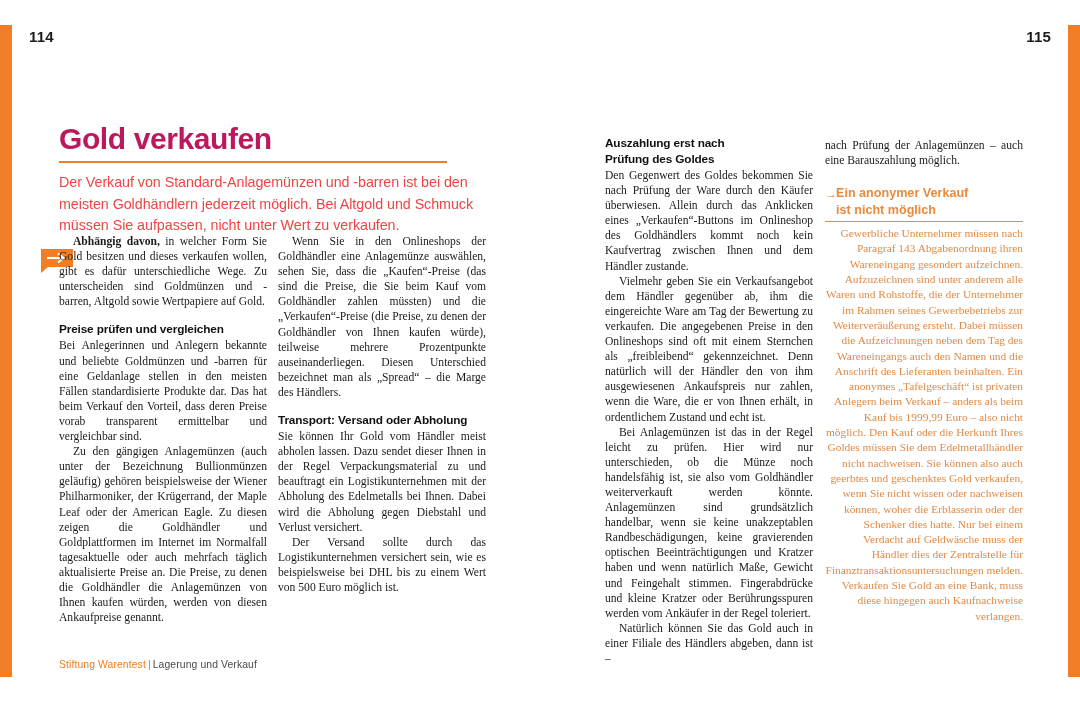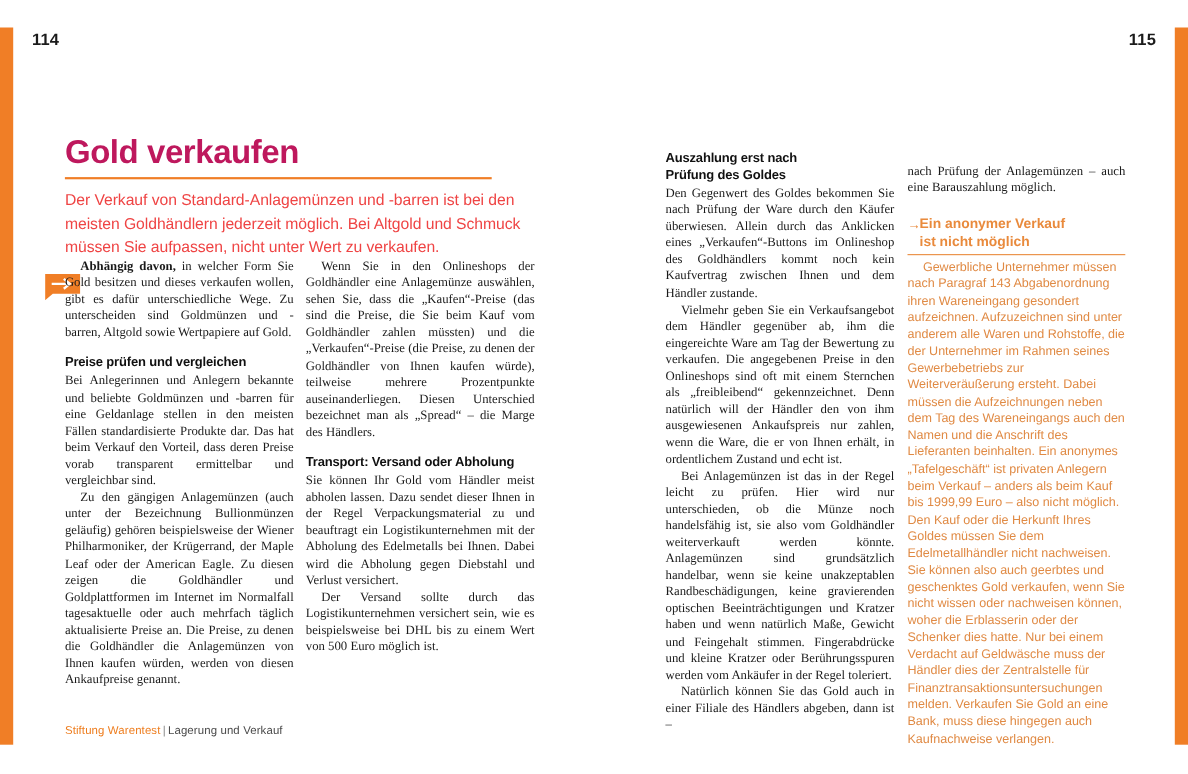--- a/index.html
+++ b/index.html
@@ -80,21 +80,21 @@
     font-size: 11.6px;
     line-height: 15.1px;
     color: #1a1a1a;
     text-align: justify;
     -webkit-hyphens: none;
     hyphens: none;
   }
   .col.c1 { left: 59px;  width: 208px; }
   .col.c2 { left: 278px; width: 208px; }
   .col.c3 { left: 605px; width: 208px; top: 136px; }
-  .col.c4 { left: 825px; width: 198px; top: 148px; }
+  .col.c4 { left: 825px; width: 198px; top: 138px; }
 
   .col p {
     margin: 0;
     text-indent: 14px;
   }
   .col p.noindent { text-indent: 0; }
 
   h2.sub {
     font-family: "Liberation Sans", sans-serif;
     font-size: 11.8px;
@@ -146,25 +146,25 @@
     color: #E98A3C;
     line-height: 16.5px;
   }
   .hl-rule {
     height: 1px;
     background: #E98A3C;
     margin: 3px 0 4px 0;
     width: 100%;
   }
   .hl-body {
-    font-family: Liberation Sans, sans-serif;
+    font-family: Liberation Serif, serif;
     font-size: 11.4px;
     line-height: 15.3px;
     color: #E08A44;
-    text-align: left;
+    text-align: right;
     margin: 0;
     text-indent: 0;
   }
 
   
   .footer {
     position: absolute;
     left: 59px;
     bottom: 34px;
     font-family: "Liberation Sans", sans-serif;

